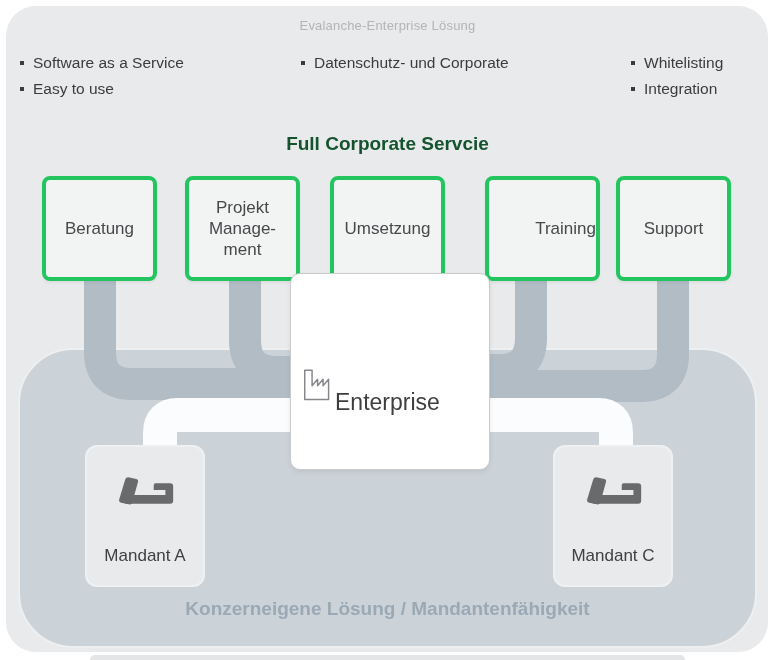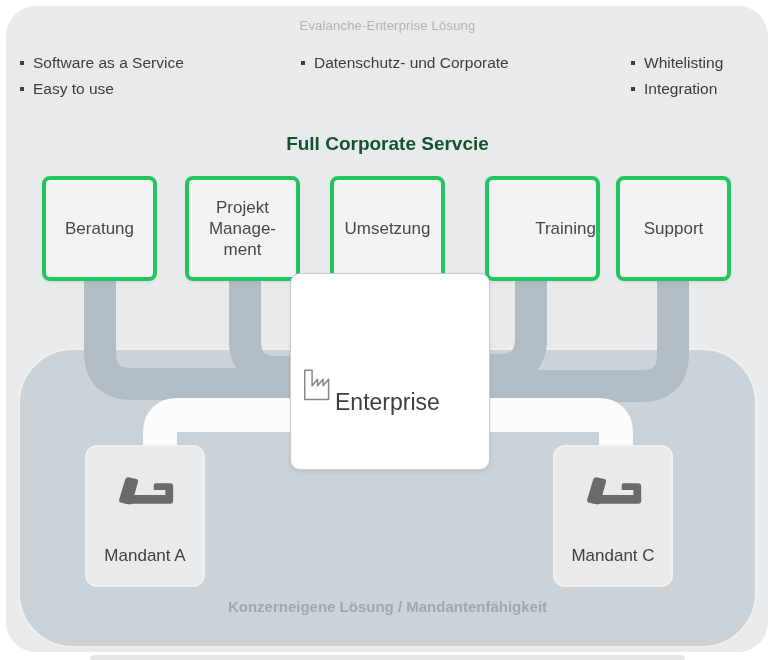--- a/index.html
+++ b/index.html
@@ -30,21 +30,21 @@
     position:absolute;left:0;top:133px;width:775px;text-align:center;
     font-size:19px;font-weight:bold;color:#14532d;z-index:1;
   }
   .inner-panel{
     position:absolute;left:18px;top:348px;width:739px;height:300px;
     background:#ccd3d8;border:2px solid #edeff0;border-radius:55px;
     box-sizing:border-box;z-index:1;
   }
   .panel-label{
     position:absolute;left:0;top:598px;width:775px;text-align:center;
-    font-size:15px;font-weight:bold;color:#9aa9b5;z-index:2;
+    font-size:19px;font-weight:bold;color:#9aa9b5;z-index:2;
   }
   .pipes{position:absolute;left:0;top:0;z-index:2;pointer-events:none;}
   .service-box{
     position:absolute;top:176px;width:115px;height:105px;
     background:#f2f3f3;border:4px solid #22c55e;border-radius:8px;
     box-sizing:border-box;z-index:3;
     display:flex;align-items:center;justify-content:center;
     box-shadow:0 2px 3px rgba(0,0,0,0.05);
   }
   .service-box .label{

